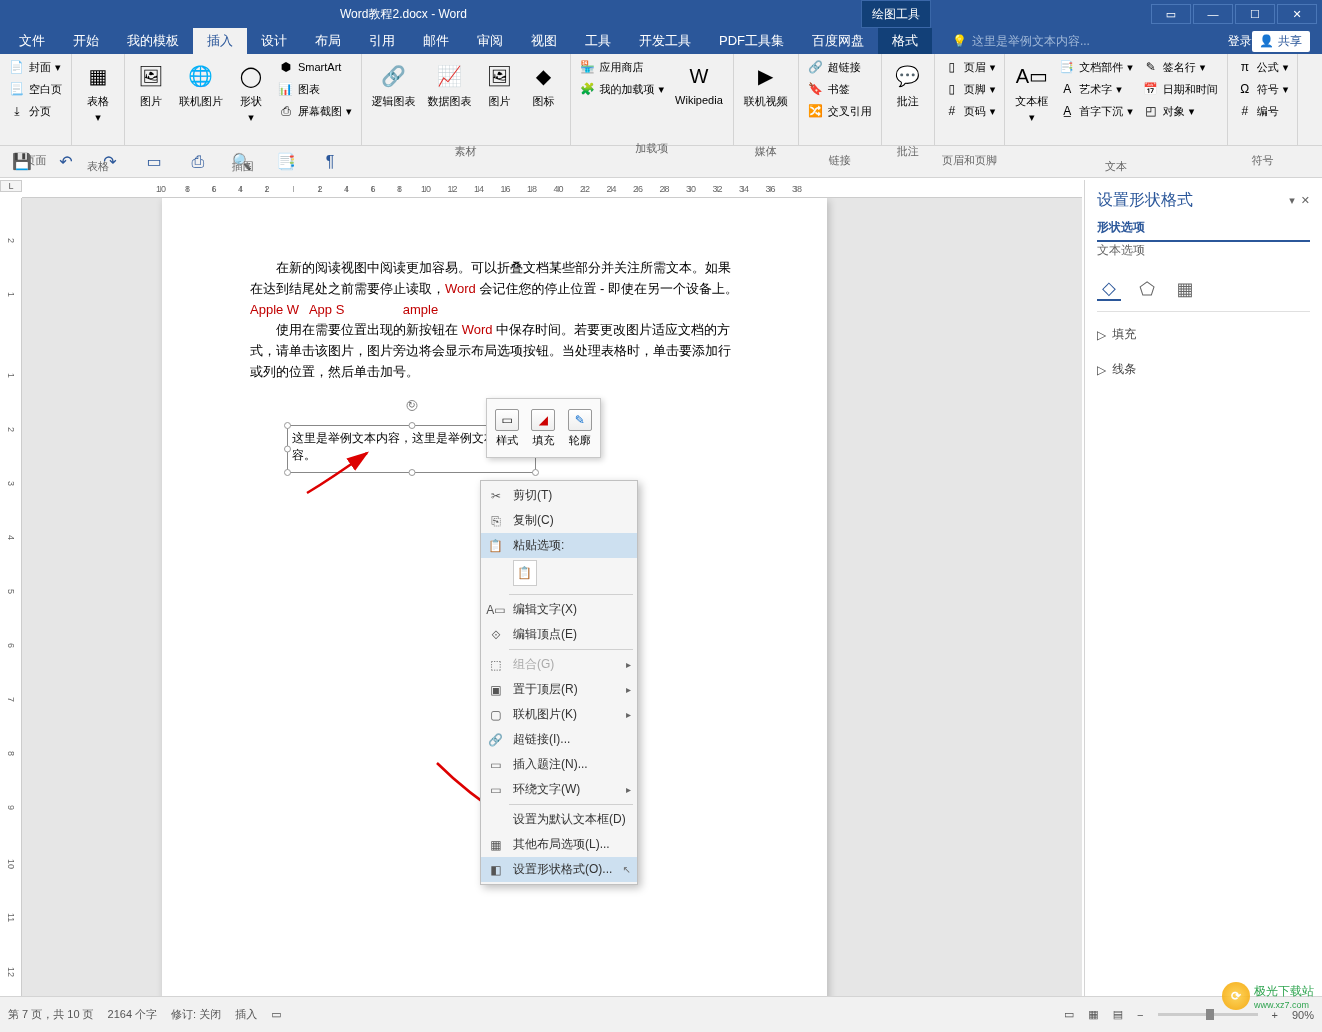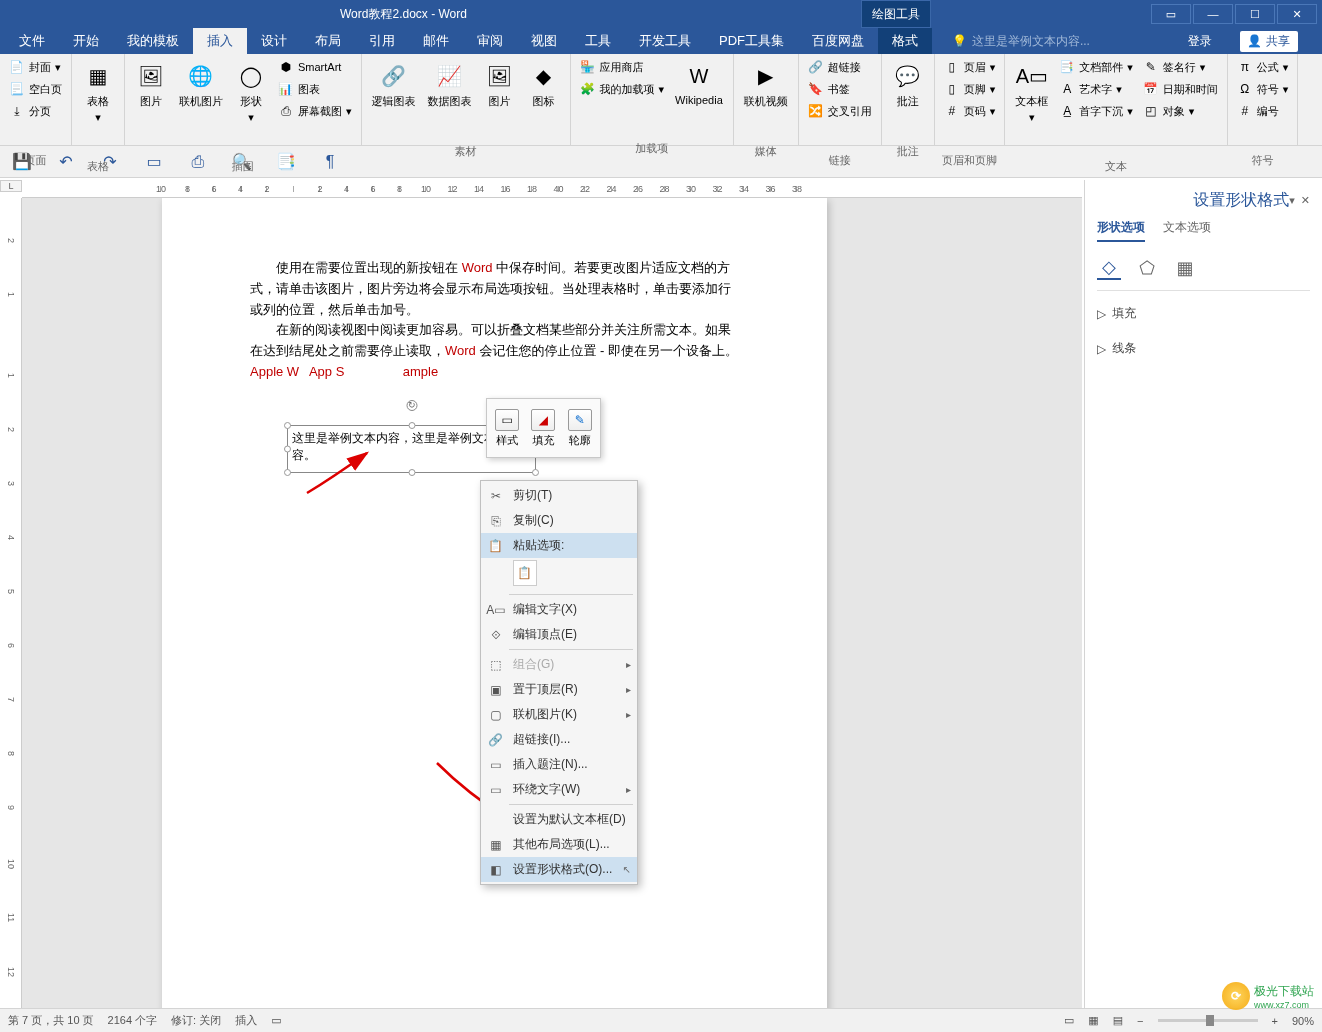--- a/index.html
+++ b/index.html
@@ -14,21 +14,21 @@
 .titlebar-right { display: flex; align-items: center; gap: 2px; padding-right: 5px; }
 .win-btn { width: 40px; height: 20px; display: flex; align-items: center; justify-content: center; border: 1px solid #4a77b8; font-size: 11px; }
 .win-btn.close { background: #2b579a; }
 
 
 .tabbar { height: 26px; background: #2b579a; display: flex; align-items: center; padding-left: 5px; }
 .tab { padding: 4px 14px; color: #fff; font-size: 13px; cursor: pointer; height: 26px; display: flex; align-items: center; }
 .tab.active { background: #f1f1f1; color: #2b579a; }
 .tab.format { background: #124078; }
 .tellme { flex: 1; padding-left: 20px; color: #a0b8d8; font-size: 12px; display: flex; align-items: center; gap: 5px; }
-.tab-right { display: flex; align-items: center; gap: 28px; padding-right: 24px; color: #fff; font-size: 12px; }
+.tab-right { display: flex; align-items: center; gap: 0; padding-right: 12px; color: #fff; font-size: 12px; }
 .share-btn { background: #fff; color: #2b579a; padding: 2px 8px; border-radius: 2px; }
 
 
 .ribbon { height: 92px; background: #f1f1f1; border-bottom: 1px solid #d4d4d4; display: flex; }
 .ribbon-group { border-right: 1px solid #d4d4d4; padding: 3px 6px; display: flex; flex-direction: column; }
 .ribbon-group-content { flex: 1; display: flex; align-items: flex-start; gap: 4px; }
 .ribbon-group-label { text-align: center; font-size: 11px; color: #666; padding: 2px 0; margin-top: 30px; }
 .rb-big { display: flex; flex-direction: column; align-items: center; gap: 2px; padding: 3px 4px; font-size: 11px; cursor: pointer; }
 .rb-big .icon-box { width: 32px; height: 32px; display: flex; align-items: center; justify-content: center; font-size: 20px; }
 .rb-small-col { display: flex; flex-direction: column; gap: 2px; }
@@ -77,32 +77,32 @@
 .ctx-item.disabled { color: #aaa; }
 .ctx-item.highlighted { background: #cde0f0; }
 .ctx-icon { width: 18px; height: 16px; display: flex; align-items: center; justify-content: center; font-size: 12px; color: #555; }
 .ctx-sep { height: 1px; background: #d0d0d0; margin: 2px 4px 2px 28px; }
 .ctx-sub { position: absolute; right: 6px; font-size: 10px; color: #666; }
 .ctx-paste-row { padding: 2px 8px 6px 32px; }
 .ctx-paste-btn { width: 24px; height: 26px; border: 1px solid #ccc; background: #fff; display: inline-flex; align-items: center; justify-content: center; }
 
 
 .right-pane { position: absolute; right: 0; top: 180px; bottom: 20px; width: 238px; background: #fff; border-left: 1px solid #d4d4d4; padding: 10px 12px; }
-.rp-title { font-size: 16px; color: #2b579a; display: flex; align-items: center; justify-content: flex-end; }
+.rp-title { font-size: 16px; color: #2b579a; display: flex; align-items: center; justify-content: space-between; }
 .rp-close { display: flex; gap: 6px; font-size: 11px; color: #666; }
-.rp-tabs { display: flex; gap: 18px; margin-top: 8px; font-size: 12px; }
+.rp-tabs { display: flex; margin-top: 8px; font-size: 12px; flex-direction: column; }
 .rp-tab { color: #666; cursor: pointer; padding-bottom: 4px; }
 .rp-tab.active { color: #2b579a; border-bottom: 2px solid #2b579a; font-weight: bold; }
 .rp-icons { display: flex; gap: 14px; margin-top: 14px; padding-bottom: 10px; border-bottom: 1px solid #e0e0e0; }
 .rp-icon { width: 24px; height: 24px; display: flex; align-items: center; justify-content: center; font-size: 18px; color: #666; cursor: pointer; }
 .rp-icon.active { color: #2b579a; border-bottom: 2px solid #2b579a; }
 .rp-section { margin-top: 10px; font-size: 12px; color: #444; padding: 4px 0; cursor: pointer; display: flex; align-items: center; gap: 6px; }
 
 
-.statusbar { position: absolute; left: 0; right: 0; bottom: 0; height: 24px; background: #f1f1f1; border-top: 1px solid #d4d4d4; display: flex; align-items: center; font-size: 11px; color: #555; padding: 0 8px; gap: 14px; }
+.statusbar { position: absolute; left: 0; right: 0; bottom: 0; height: 36px; background: #f1f1f1; border-top: 1px solid #d4d4d4; display: flex; align-items: center; font-size: 11px; color: #555; padding: 0 8px; gap: 14px; }
 .statusbar .spacer { flex: 1; }
 .zoom-slider { width: 100px; height: 3px; background: #ccc; position: relative; }
 .zoom-thumb { position: absolute; left: 48px; top: -4px; width: 8px; height: 11px; background: #888; }
 
 
 .watermark { position: absolute; right: 8px; bottom: 22px; font-size: 12px; color: #1a9b3e; display: flex; align-items: center; gap: 4px; opacity: 0.9; }
 .watermark .wm-logo { width: 28px; height: 28px; border-radius: 50%; background: radial-gradient(circle,#ffd24d,#f4a300); display:flex;align-items:center;justify-content:center;color:#fff;font-weight:bold; }
 .watermark .wm-sub { font-size: 9px; color: #1a9b3e; }
 </style>
 </head>
@@ -474,25 +474,25 @@
       <div class="vruler-seg"></div>
       <div class="vruler-seg"></div>
       <div class="vruler-seg"></div>
       <div class="vruler-seg"></div>
     </div>
 </div>
 
 <div class="doc-area">
   <div class="page">
     <p class="doc-para">
-      <span>使用在需要位置出现的新按钮在 </span><span class="red-text">Word</span><span> 中保存时间。若要更改图片适应文档的方式，请单击该图片，图片旁边将会显示布局选项按钮。当处理表格时，单击要添加行或列的位置，然后单击加号。</span>
+      <span>在新的阅读视图中阅读更加容易。可以折叠文档某些部分并关注所需文本。如果在达到结尾处之前需要停止读取，</span><span class="red-text">Word</span><span> 会记住您的停止位置 - 即使在另一个设备上。</span>
+      <span class="red-text">Apple W</span> &nbsp; <span class="red-text">App S</span> &nbsp;&nbsp;&nbsp;&nbsp;&nbsp;&nbsp;&nbsp;&nbsp;&nbsp;&nbsp;&nbsp;&nbsp;&nbsp;&nbsp;&nbsp;&nbsp; <span class="red-text">ample</span>
     </p>
     <p class="doc-para">
-      <span>在新的阅读视图中阅读更加容易。可以折叠文档某些部分并关注所需文本。如果在达到结尾处之前需要停止读取，</span><span class="red-text">Word</span><span> 会记住您的停止位置 - 即使在另一个设备上。</span>
-      <span class="red-text">Apple W</span> &nbsp; <span class="red-text">App S</span> &nbsp;&nbsp;&nbsp;&nbsp;&nbsp;&nbsp;&nbsp;&nbsp;&nbsp;&nbsp;&nbsp;&nbsp;&nbsp;&nbsp;&nbsp;&nbsp; <span class="red-text">ample</span>
+      <span>使用在需要位置出现的新按钮在 </span><span class="red-text">Word</span><span> 中保存时间。若要更改图片适应文档的方式，请单击该图片，图片旁边将会显示布局选项按钮。当处理表格时，单击要添加行或列的位置，然后单击加号。</span>
     </p>
 
     <div class="textbox">
       <span>这里是举例文本内容，这里是举例文本内容。</span>
       <div class="rot-handle"></div>
       <div class="sel-handle" style="left:-4px;top:-4px"></div>
       <div class="sel-handle" style="left:50%;top:-4px;transform:translateX(-50%)"></div>
       <div class="sel-handle" style="right:-4px;top:-4px"></div>
       <div class="sel-handle" style="left:-4px;top:50%;transform:translateY(-50%)"></div>
       <div class="sel-handle" style="right:-4px;top:50%;transform:translateY(-50%)"></div>

